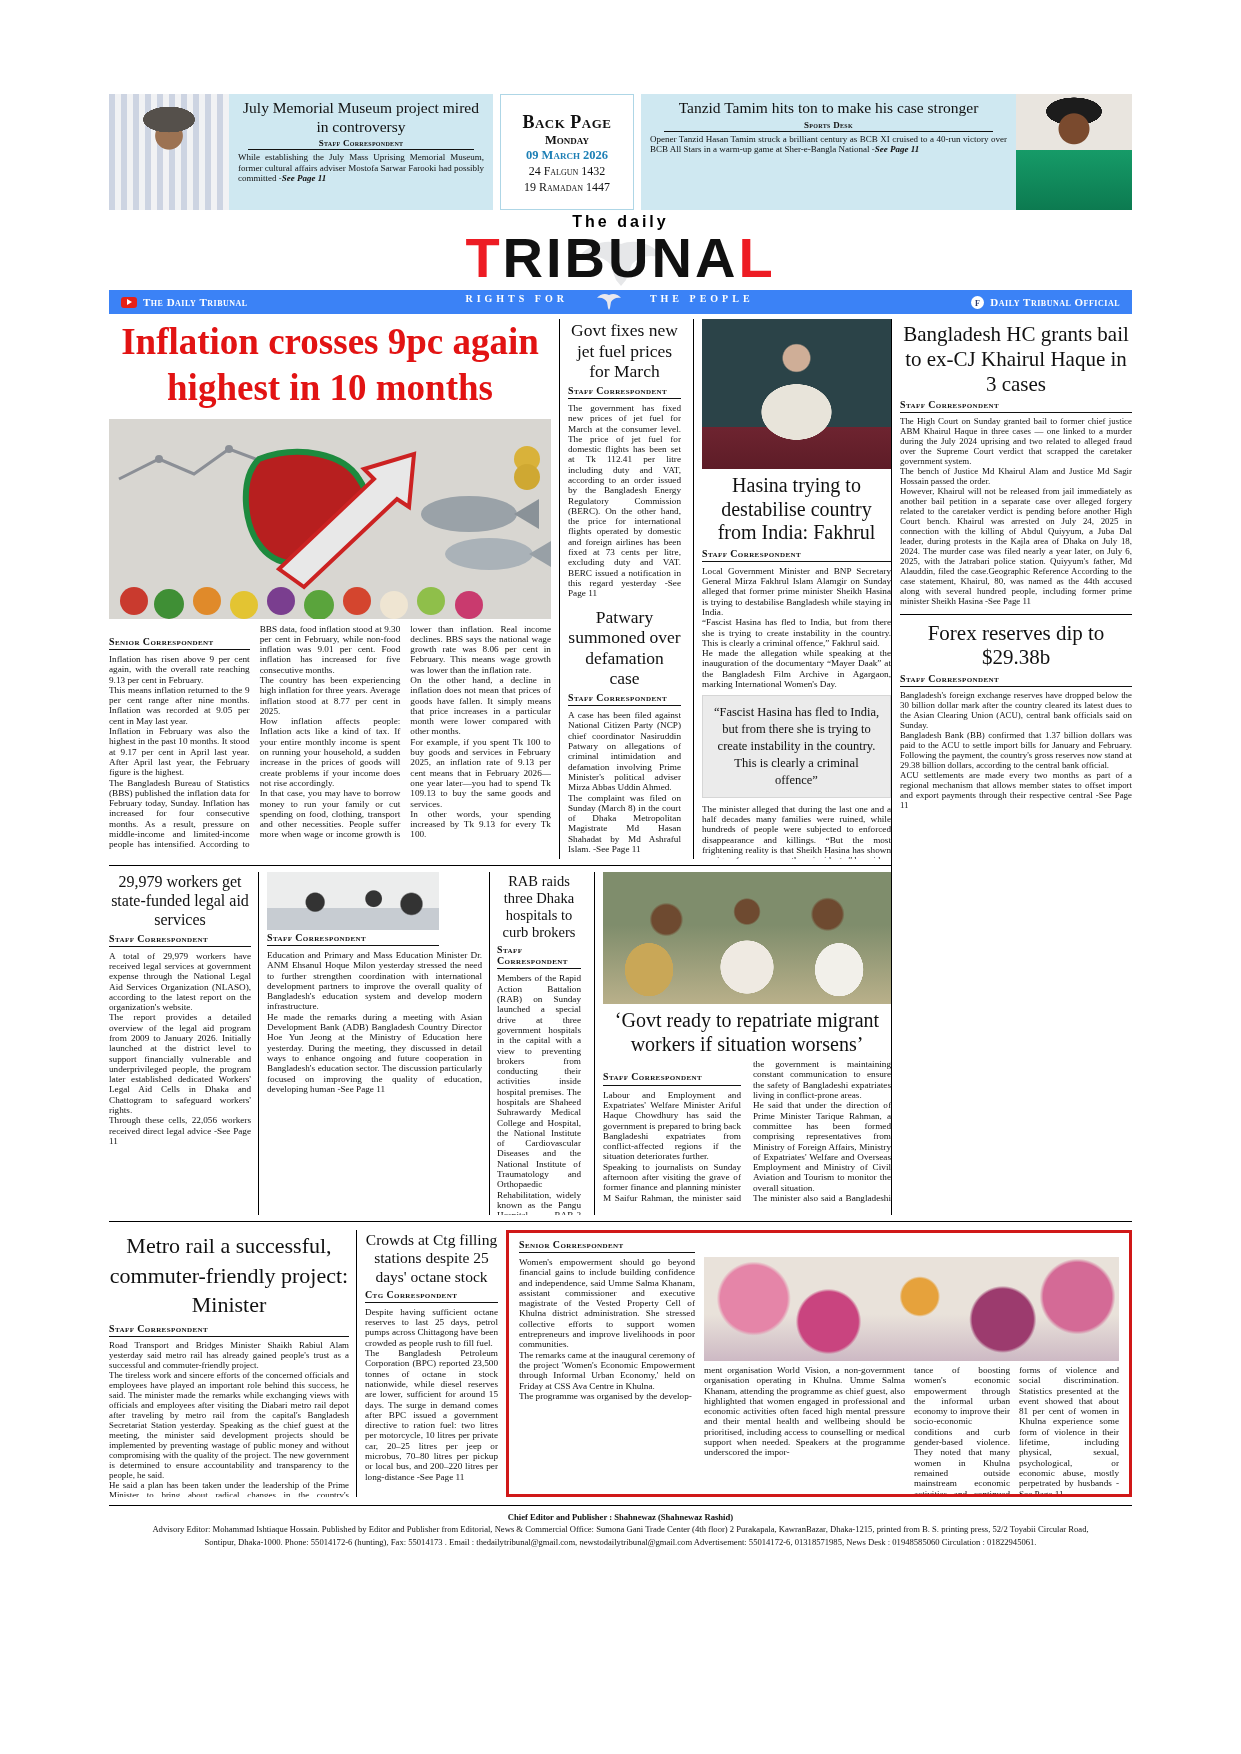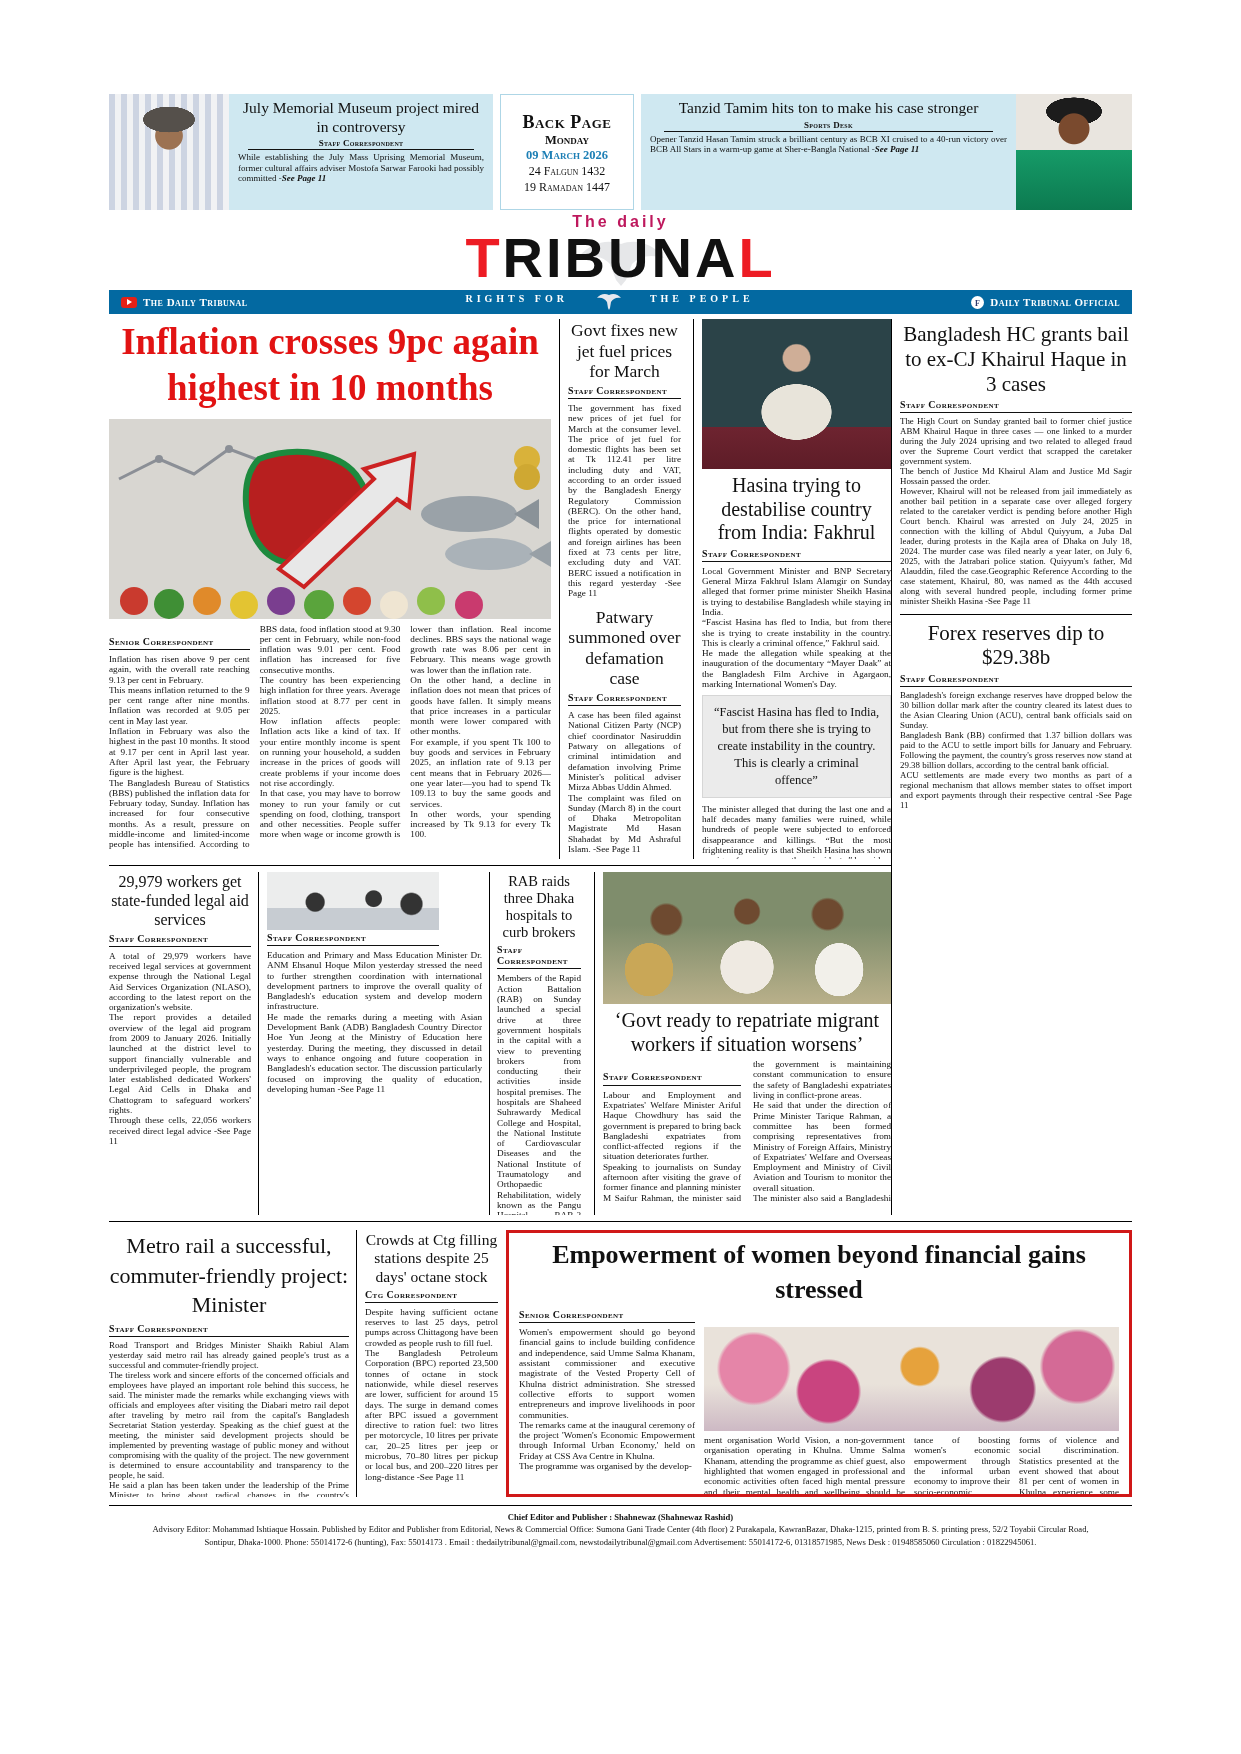--- a/index.html
+++ b/index.html
@@ -20,26 +20,26 @@
   .tsee{font-style:italic;font-weight:bold;}
   .backbox{width:134px;flex:none;background:#fff;border:1px solid #aed6e6;text-align:center;padding-top:17px;}
   .bb-title{font-variant:small-caps;font-weight:bold;font-size:18px;letter-spacing:.5px;}
   .bb-day{font-variant:small-caps;font-weight:bold;font-size:12.5px;}
   .bb-date{font-variant:small-caps;font-weight:bold;font-size:12.5px;color:#1d7fb5;}
   .bb-alt{font-variant:small-caps;font-size:12px;margin-top:1px;}
 
   
   .masthead{height:80px;text-align:center;position:relative;padding-top:3px;}
   .emblem{position:absolute;left:50%;top:26px;transform:translateX(-50%);opacity:.3;}
-  .tagline{font-family:"Liberation Sans",sans-serif;font-weight:bold;color:#be185d;font-size:16px;letter-spacing:3px;}
+  .tagline{font-family:"Liberation Sans",sans-serif;font-weight:bold;color:#000000;font-size:16px;letter-spacing:3px;}
   .mastname{font-family:"Liberation Sans",sans-serif;font-weight:bold;font-size:56px;line-height:.95;letter-spacing:3px;position:relative;}
   .mast-red{color:#ed1c24;}
 
   
-  .navbar{height:24px;background:#0369a1;color:#fff;display:flex;align-items:center;justify-content:space-between;padding:0 12px;}
+  .navbar{height:24px;background:#3b82f6;color:#fff;display:flex;align-items:center;justify-content:space-between;padding:0 12px;}
   .nav-group{display:flex;align-items:center;gap:6px;font-variant:small-caps;font-weight:bold;font-size:11px;letter-spacing:.5px;}
   .nav-center{display:flex;align-items:flex-start;gap:28px;font-size:10px;font-weight:bold;letter-spacing:4px;}
   .yt-icon{width:16px;height:11px;background:#e62117;border-radius:3px;position:relative;}
   .yt-icon::after{content:"";position:absolute;left:6px;top:2.5px;border-left:5px solid #fff;border-top:3px solid transparent;border-bottom:3px solid transparent;}
   .fb-icon{width:13px;height:13px;background:#fff;color:#2d3a6d;border-radius:50%;font-size:11px;font-weight:bold;text-align:center;line-height:13px;font-family:"Liberation Serif",serif;}
   .fb-icon::after{content:"f";}
 
   
   .byline{display:block;font-variant:small-caps;font-weight:bold;font-size:10px;letter-spacing:.4px;border-bottom:1.6px solid #111;padding-bottom:2px;margin:2px 0 4px;}
   .bt{font-size:9.2px;line-height:1.12;text-align:justify;white-space:pre-line;}
@@ -317,21 +317,20 @@
 He said a plan has been taken under the leadership of the Prime Minister to bring about radical changes in the country's communication system.
 Considering the metro rail as the 'backbone' of the communication system, the possibility of launching monorail in populated areas in the future is also being considered, he said. Alam said the government is giving importance to developing an integrated modern public transport system -See Page 11</div>
     </div>
     <div class="b3b vr">
       <div class="h-md">Crowds at Ctg filling stations despite 25 days' octane stock</div>
       <span class="byline">Ctg Correspondent</span>
       <div class="bt">Despite having sufficient octane reserves to last 25 days, petrol pumps across Chittagong have been crowded as people rush to fill fuel.
 The Bangladesh Petroleum Corporation (BPC) reported 23,500 tonnes of octane in stock nationwide, while diesel reserves are lower, sufficient for around 15 days. The surge in demand comes after BPC issued a government directive to ration fuel: two litres per motorcycle, 10 litres per private car, 20–25 litres per jeep or microbus, 70–80 litres per pickup or local bus, and 200–220 litres per long-distance -See Page 11</div>
     </div>
     <div class="women">
-      <div class="h-women">Empowerment of women beyond financial gains stressed</div>
       <span class="byline">Senior Correspondent</span>
       <div class="wgrid">
         <div class="wcol1 bt">Women's empowerment should go beyond financial gains to include building confidence and independence, said Umme Salma Khanam, assistant commissioner and executive magistrate of the Vested Property Cell of Khulna district administration. She stressed collective efforts to support women entrepreneurs and improve livelihoods in poor communities.
 The remarks came at the inaugural ceremony of the project 'Women's Economic Empowerment through Informal Urban Economy,' held on Friday at CSS Ava Centre in Khulna.
 The programme was organised by the develop-</div>
         <div class="wphoto ph-garment"></div>
         <div class="wc2 bt">ment organisation World Vision, a non-government organisation operating in Khulna. Umme Salma Khanam, attending the programme as chief guest, also highlighted that women engaged in professional and economic activities often faced high mental pressure and their mental health and wellbeing should be prioritised, including access to counselling or medical support when needed. Speakers at the programme underscored the impor-</div>
         <div class="wc3 bt">tance of boosting women's economic empowerment through the informal urban economy to improve their socio-economic conditions and curb gender-based violence. They noted that many women in Khulna remained outside mainstream economic activities and continued to face various</div>
         <div class="wc4 bt">forms of violence and social discrimination. Statistics presented at the event showed that about 81 per cent of women in Khulna experience some form of violence in their lifetime, including physical, sexual, psychological, or economic abuse, mostly perpetrated by husbands -See Page 11</div>
       </div>

